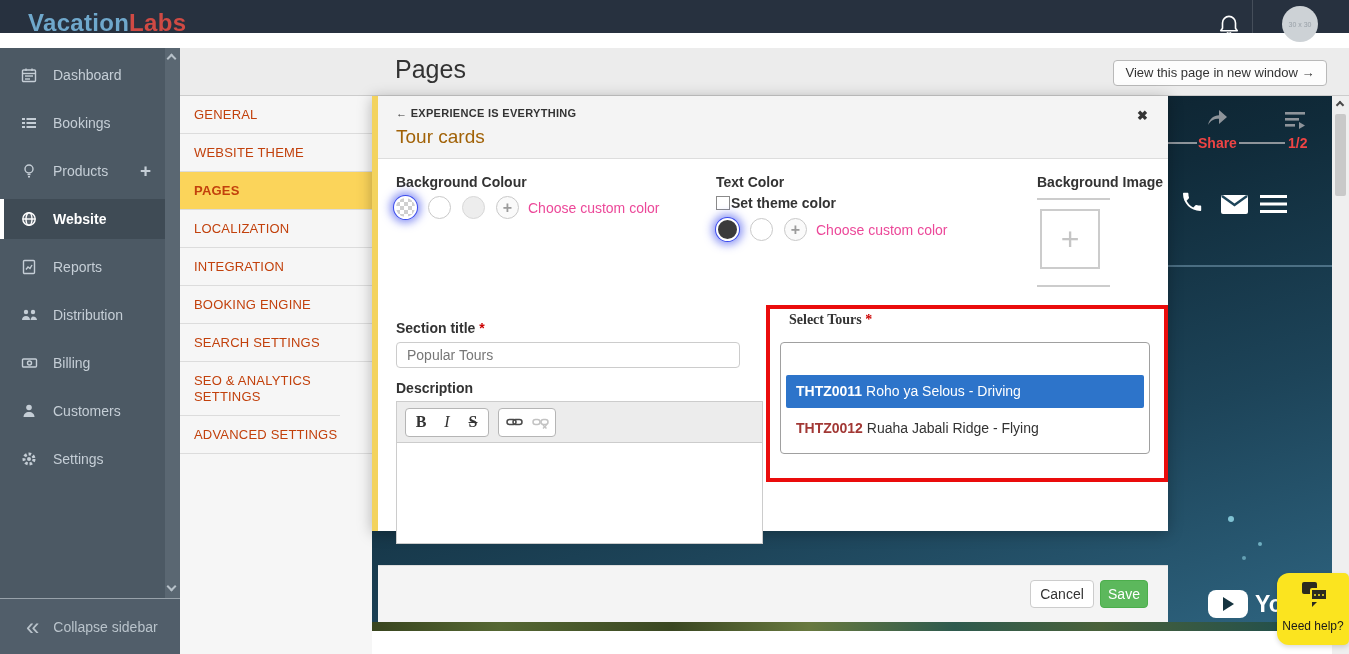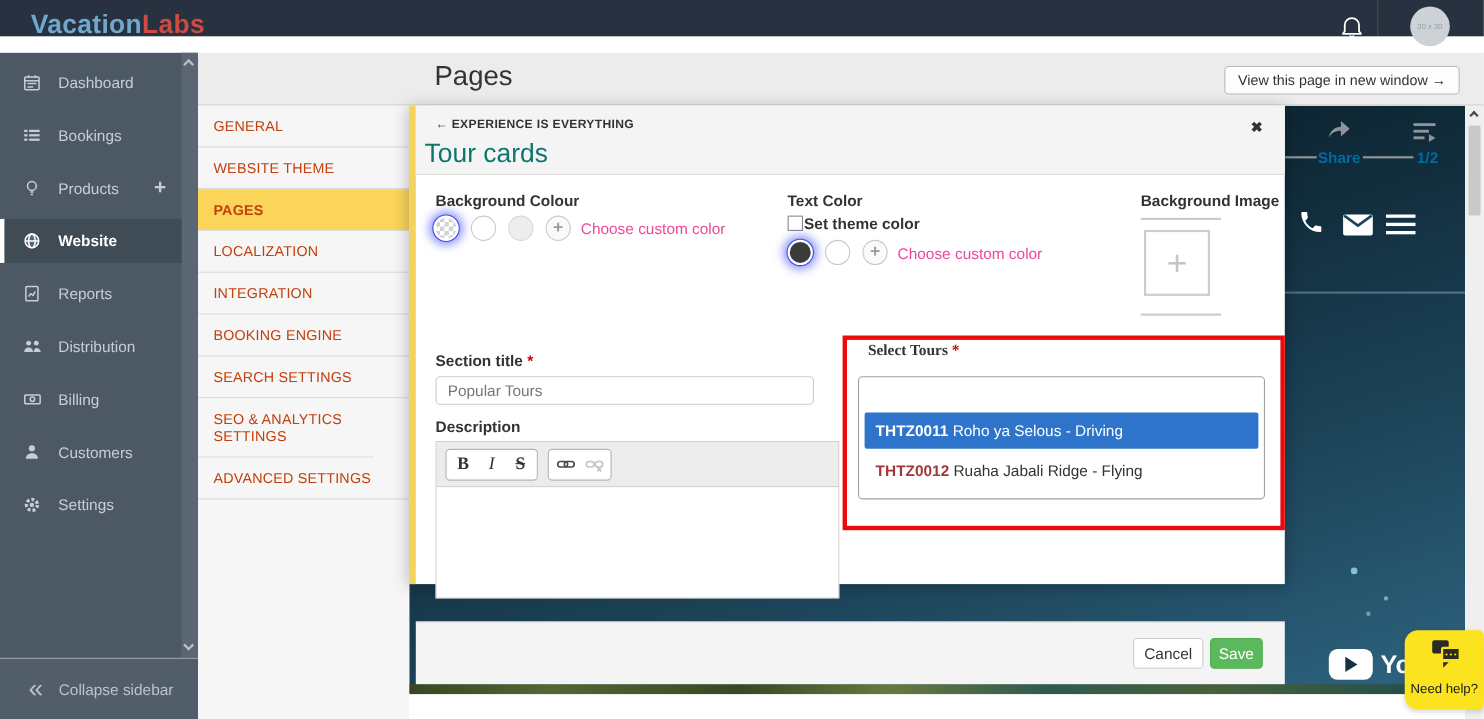--- a/index.html
+++ b/index.html
@@ -51,42 +51,42 @@
   .menu { position:absolute; left:180px; top:96px; width:192px; height:558px; background:#f6f6f6; z-index:20; }
   .menu-item { padding:11px 14px 10px 14px; font-size:13px; line-height:16px; letter-spacing:.2px;
                color:#c2410c; border-bottom:1px solid #dcdcdc; cursor:pointer; }
   .menu-item.active { background:#fbd45a; font-weight:bold; }
 
   
   .preview { position:absolute; left:372px; top:96px; width:960px; height:558px; background:#fff; overflow:hidden; z-index:10; }
   .hero { position:absolute; left:0; top:0; width:960px; height:534px;
           background:linear-gradient(163deg,#0a141d 0%,#102b3a 38%,#1d4459 68%,#2e6480 100%); }
   .pv-line { position:absolute; height:2px; background:#8e949a; }
-  .pv-label { position:absolute; font-size:14px; font-weight:bold; color:#0369a1; }
+  .pv-label { position:absolute; font-size:14px; font-weight:bold; color:#ef4444; }
   .pv-blue-line { position:absolute; left:788px; top:169px; width:172px; height:2px; background:rgba(174,214,241,.35); }
   .bubble { position:absolute; border-radius:50%; background:#9fe8f5; }
   .photo-strip { position:absolute; left:0; top:526px; width:910px; height:9px;
                  background:linear-gradient(90deg,#39451f,#556733 14%,#3a4722 33%,#68793f 48%,#2e5a4e 64%,#49613a 80%,#24504b 100%); }
   .yt { position:absolute; left:836px; top:494px; display:flex; align-items:center; gap:7px; }
   .yt-badge { width:40px; height:28px; background:#fff; border-radius:8px; display:flex; align-items:center; justify-content:center; }
   .yt-tri { width:0; height:0; border-left:11px solid #15333f; border-top:7px solid transparent; border-bottom:7px solid transparent; }
   .yt-text { color:#fff; font-size:23px; font-weight:bold; }
 
   
   .main-scrollbar { position:absolute; left:1332px; top:96px; width:17px; height:558px; background:#efefef; z-index:35; }
   .main-scrollbar .btn-up { position:absolute; left:0; top:0; width:17px; height:16px; }
   .main-scrollbar .btn-up .chev { border-color:#4a4a4a; position:absolute; left:5px; top:6px; width:6px; height:6px; }
   .main-scrollbar .thumb { position:absolute; left:3px; top:18px; width:11px; height:82px; background:#c9c9c9; border-radius:2px; }
 
   
   .modal { position:absolute; left:372px; top:96px; width:796px; height:435px; background:#fff;
            border-left:6px solid #f3d35e; box-shadow:0 2px 14px rgba(0,0,0,.28); z-index:25; }
   .modal-header { position:absolute; left:0; top:0; width:790px; height:63px; background:#f4f4f4; border-bottom:1px solid #ddd; }
   .breadcrumb { position:absolute; left:18px; top:11px; font-size:11px; font-weight:bold; letter-spacing:.3px; color:#333; }
-  .modal-title { position:absolute; left:8px; top:30px; font-size:24px; color:#0f766e; }
+  .modal-title { position:absolute; left:18px; top:30px; font-size:19px; color:#a16207; }
   .modal-close { position:absolute; right:20px; top:12px; font-size:13px; font-weight:bold; color:#333; cursor:pointer; }
 
   .f-label { position:absolute; font-size:14px; font-weight:bold; color:#333; }
   .req { color:#c00; }
   .swatch-row { position:absolute; display:flex; align-items:center; }
   .sw { width:23px; height:23px; border-radius:50%; flex:0 0 auto; cursor:pointer; }
   .glow { border:2px solid #fff;
           box-shadow:0 0 0 1px rgba(47,64,235,.9), 0 0 9px 4px rgba(47,64,235,.55); }
   .sw-transparent { background-color:#fff;
       background-image:linear-gradient(45deg,#cfcfcf 25%,transparent 25%,transparent 75%,#cfcfcf 75%),

